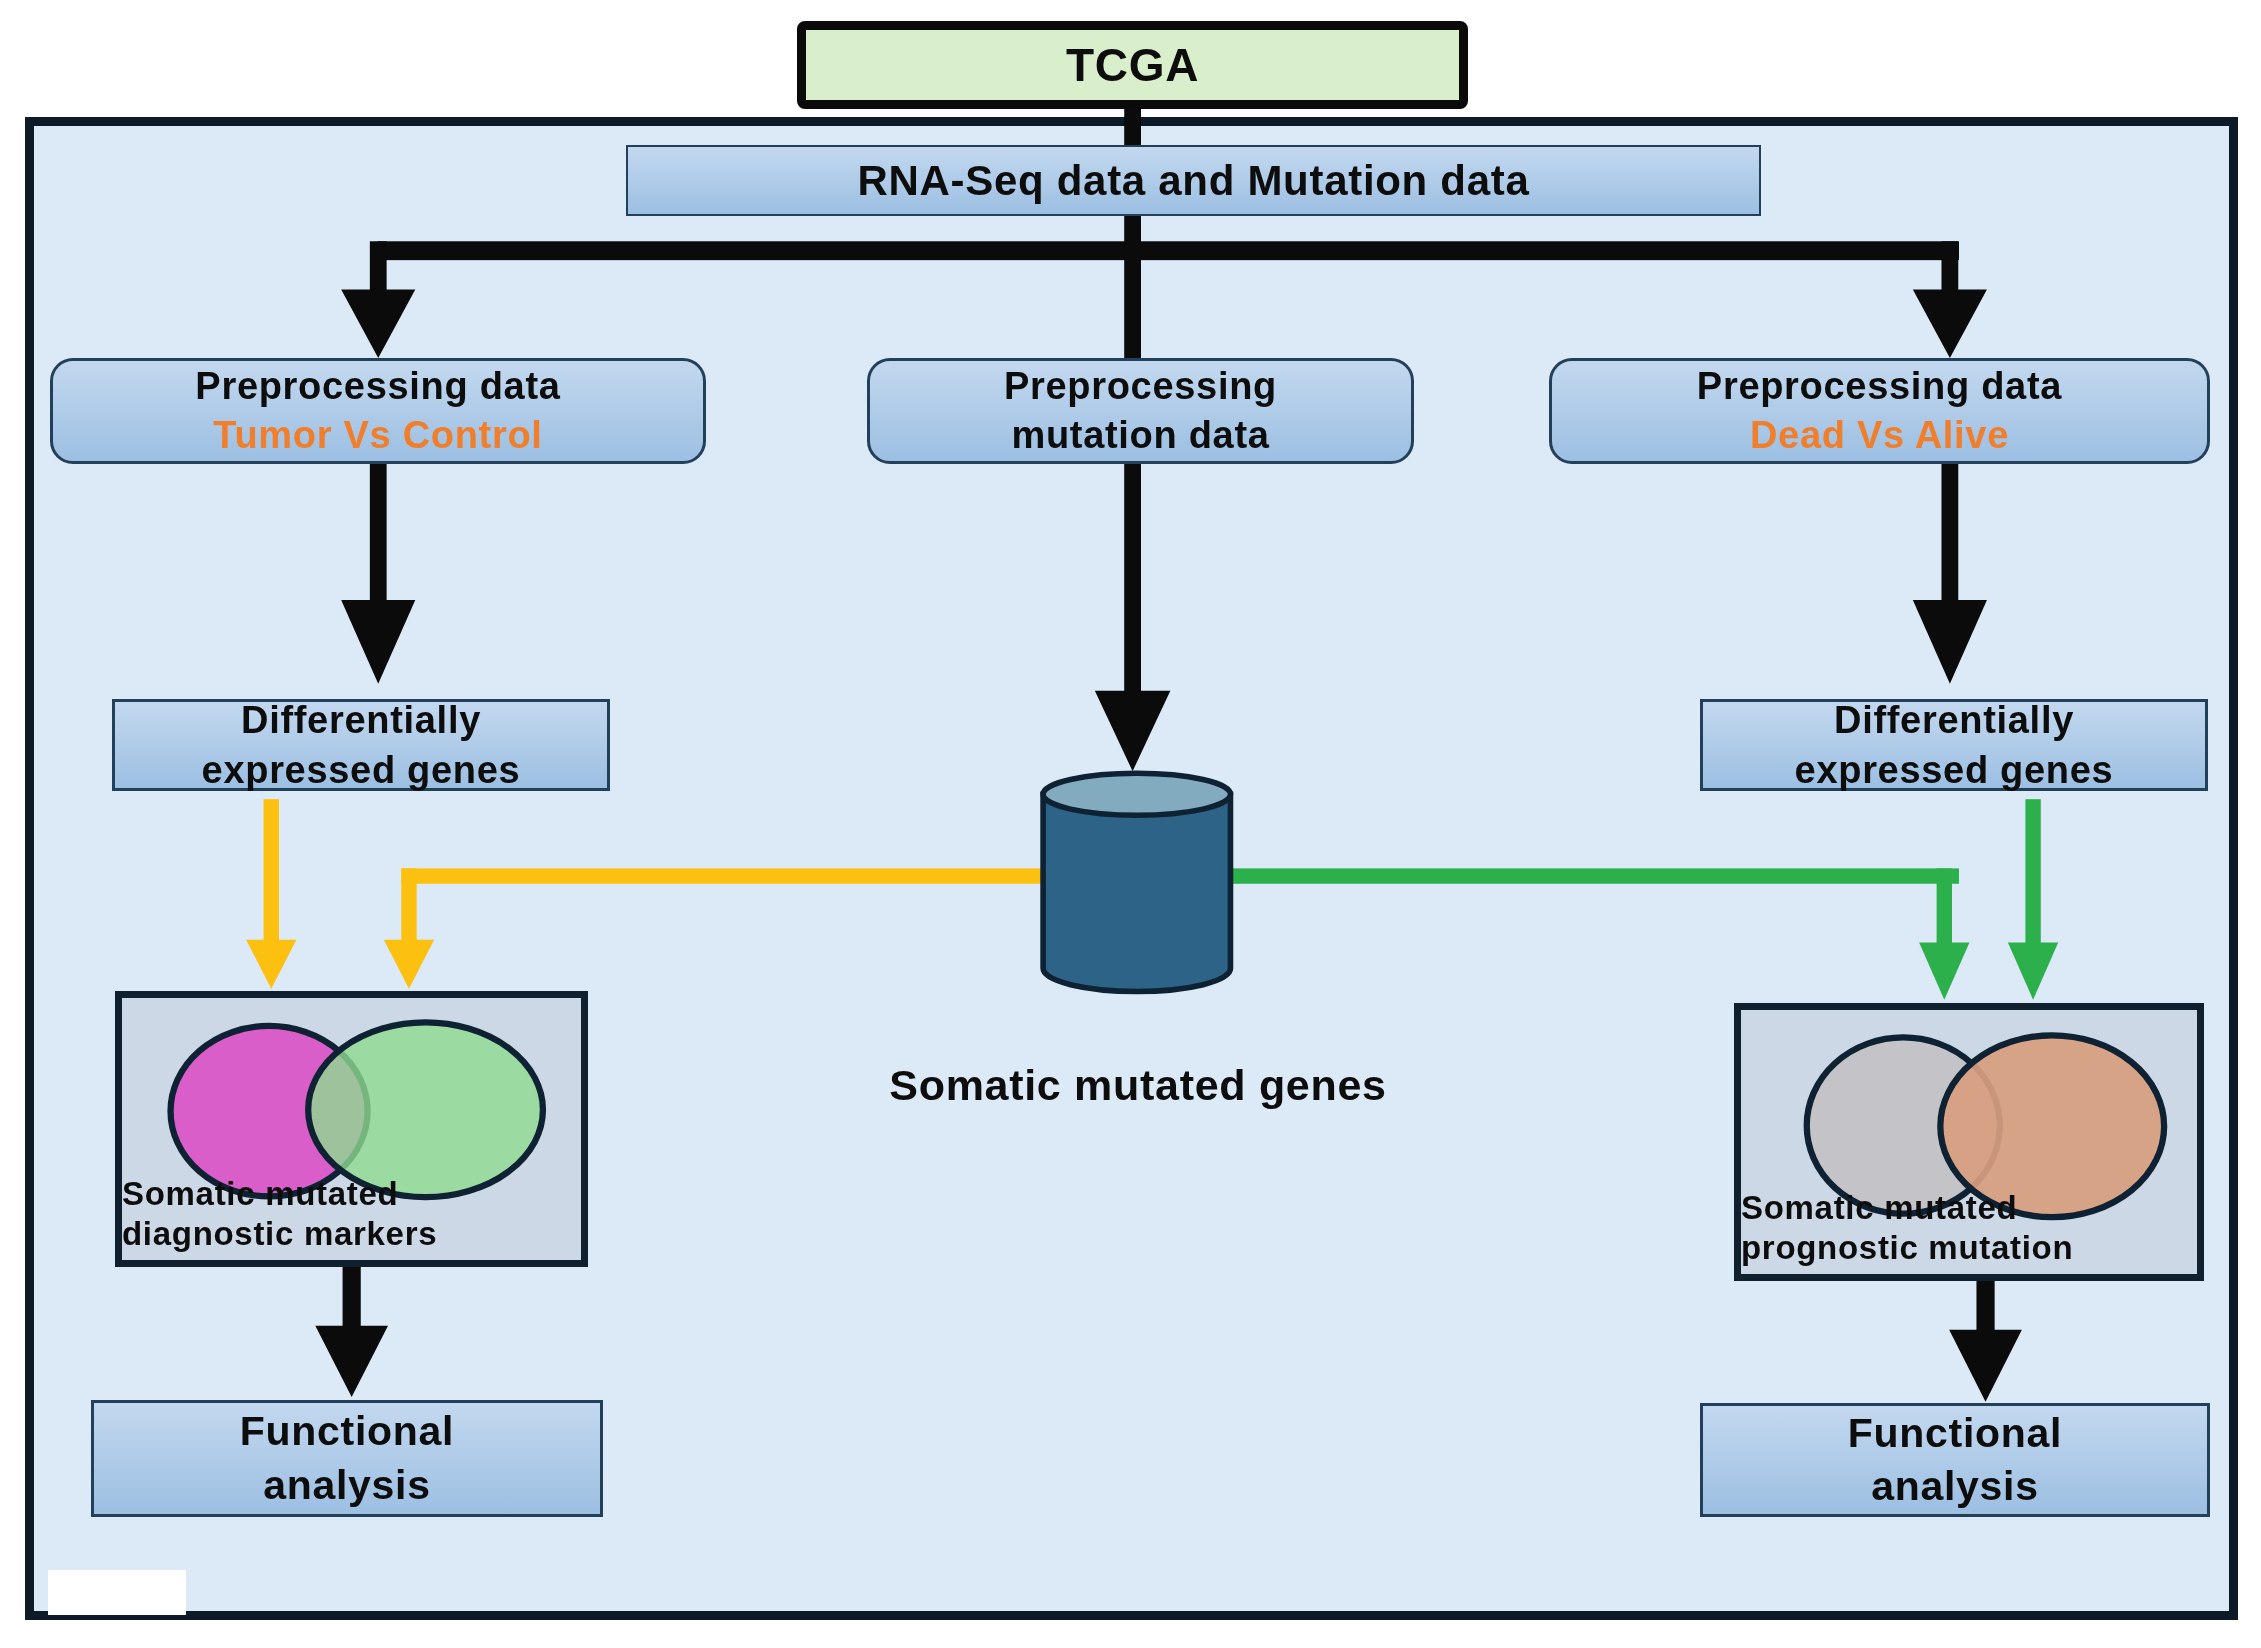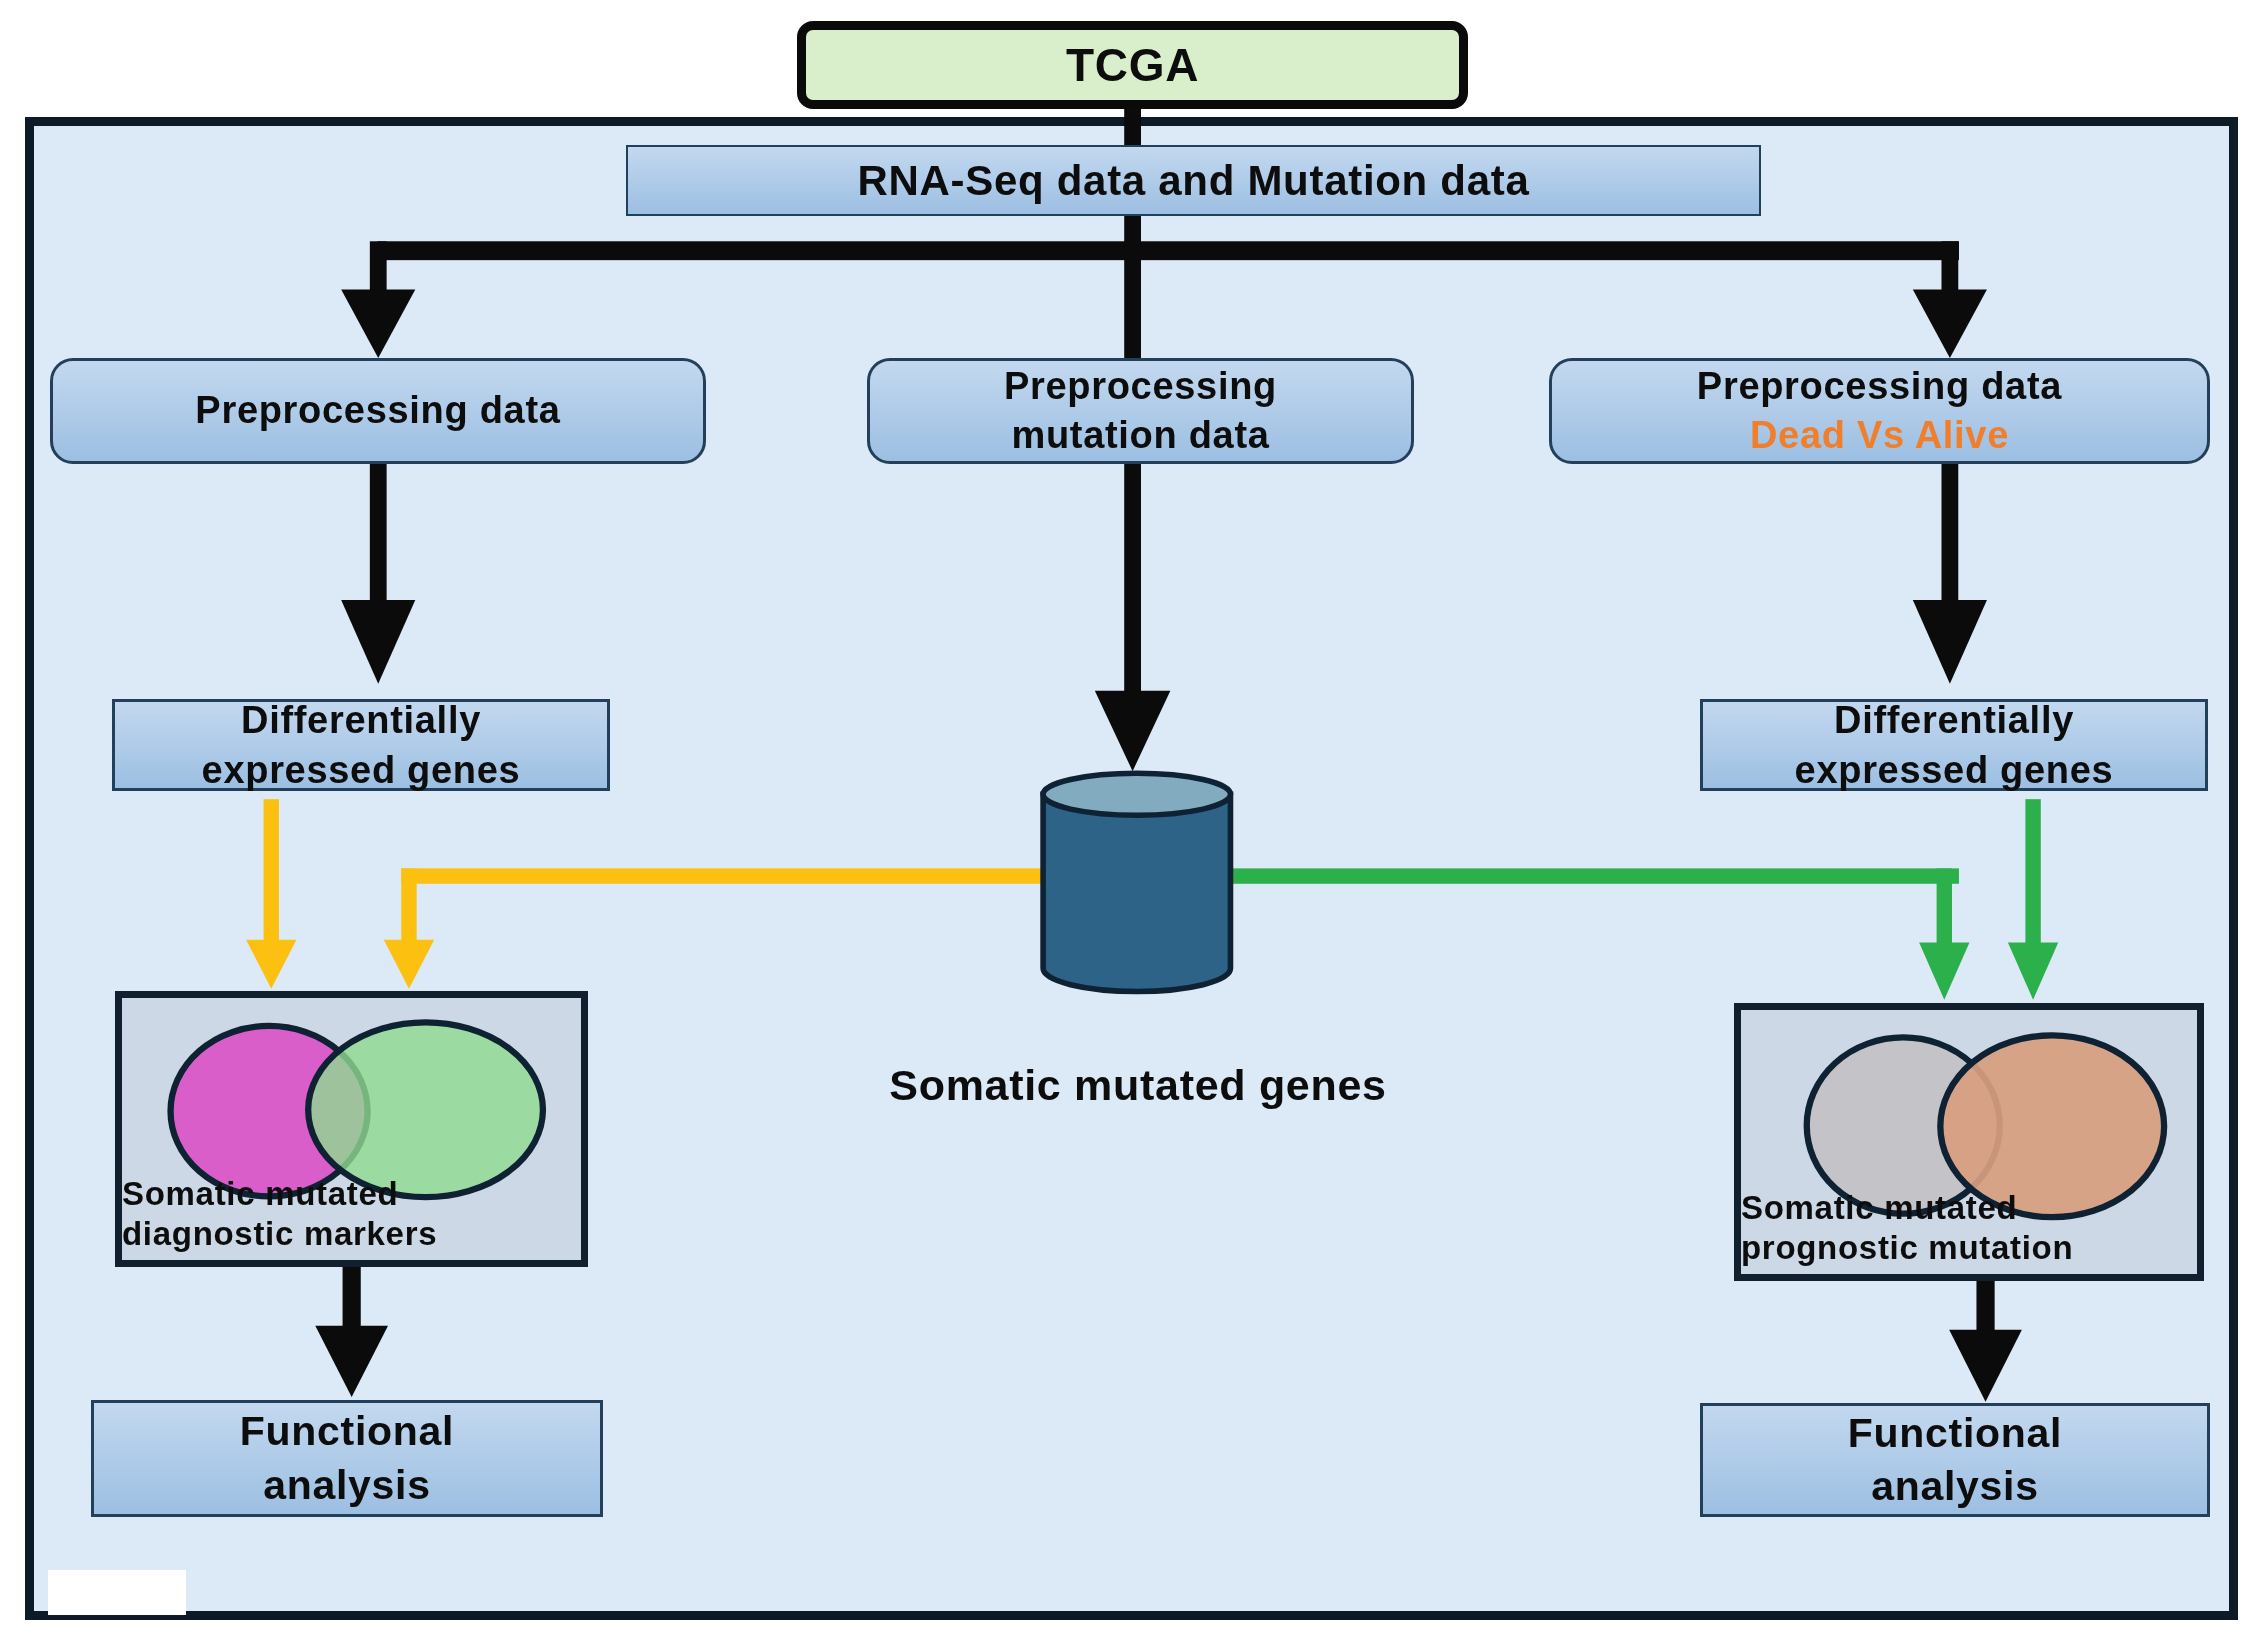--- a/index.html
+++ b/index.html
@@ -16,21 +16,21 @@
   .stage{position:relative;width:2261px;height:1648px;background:#ffffff;overflow:hidden;
          font-family:"Liberation Sans",sans-serif;font-weight:700;color:var(--text-black);}
   .panel{position:absolute;left:24.5px;top:117px;width:2213px;height:1503px;box-sizing:border-box;
          background:var(--panel-bg);border:9.8px solid var(--panel-border);}
   .overlay{position:absolute;left:0;top:0;width:2261px;height:1648px;}
   .box{position:absolute;box-sizing:border-box;display:flex;flex-direction:column;
        align-items:center;justify-content:center;text-align:center;letter-spacing:0.7px;}
   .blue{background:linear-gradient(180deg,var(--box-blue-top) 0%,var(--box-blue-bottom) 100%);
         border:3.5px solid var(--box-border);}
   .tcga{left:797px;top:21px;width:671px;height:88px;background:var(--tcga-bg);
-        border:9.8px solid var(--tcga-border);border-radius:16px;font-size:46px;}
+        border:9.8px solid var(--tcga-border);border-radius:8px;font-size:46px;}
   .rna{left:626px;top:145px;width:1135px;height:71px;font-size:42px;border-width:2.8px;}
   .prep{top:358px;height:106px;font-size:38px;line-height:1.3;border-radius:23px;}
   .prep-left{left:50px;width:656px;}
   .prep-mid{left:867px;width:547px;}
   .prep-right{left:1549px;width:661px;}
   .orange{color:var(--accent-orange);}
   .deg{top:699px;height:92px;font-size:38px;line-height:1.32;}
   .deg-left{left:112px;width:498px;}
   .deg-right{left:1700px;width:508px;}
   .vennbox{position:absolute;box-sizing:border-box;background:var(--venn-box-bg);
@@ -123,20 +123,21 @@
   <div class="box tcga">
     <span>TCGA</span>
   </div>
 
   <div class="box blue rna">
     <span>RNA-Seq data and Mutation data</span>
   </div>
 
   <div class="box blue prep prep-left">
     <span>Preprocessing data</span>
+    <span class="orange">Tumor Vs Control</span>
   </div>
 
   <div class="box blue prep prep-mid">
     <span>Preprocessing</span>
     <span>mutation data</span>
   </div>
 
   <div class="box blue prep prep-right">
     <span>Preprocessing data</span>
     <span class="orange">Dead Vs Alive</span>

